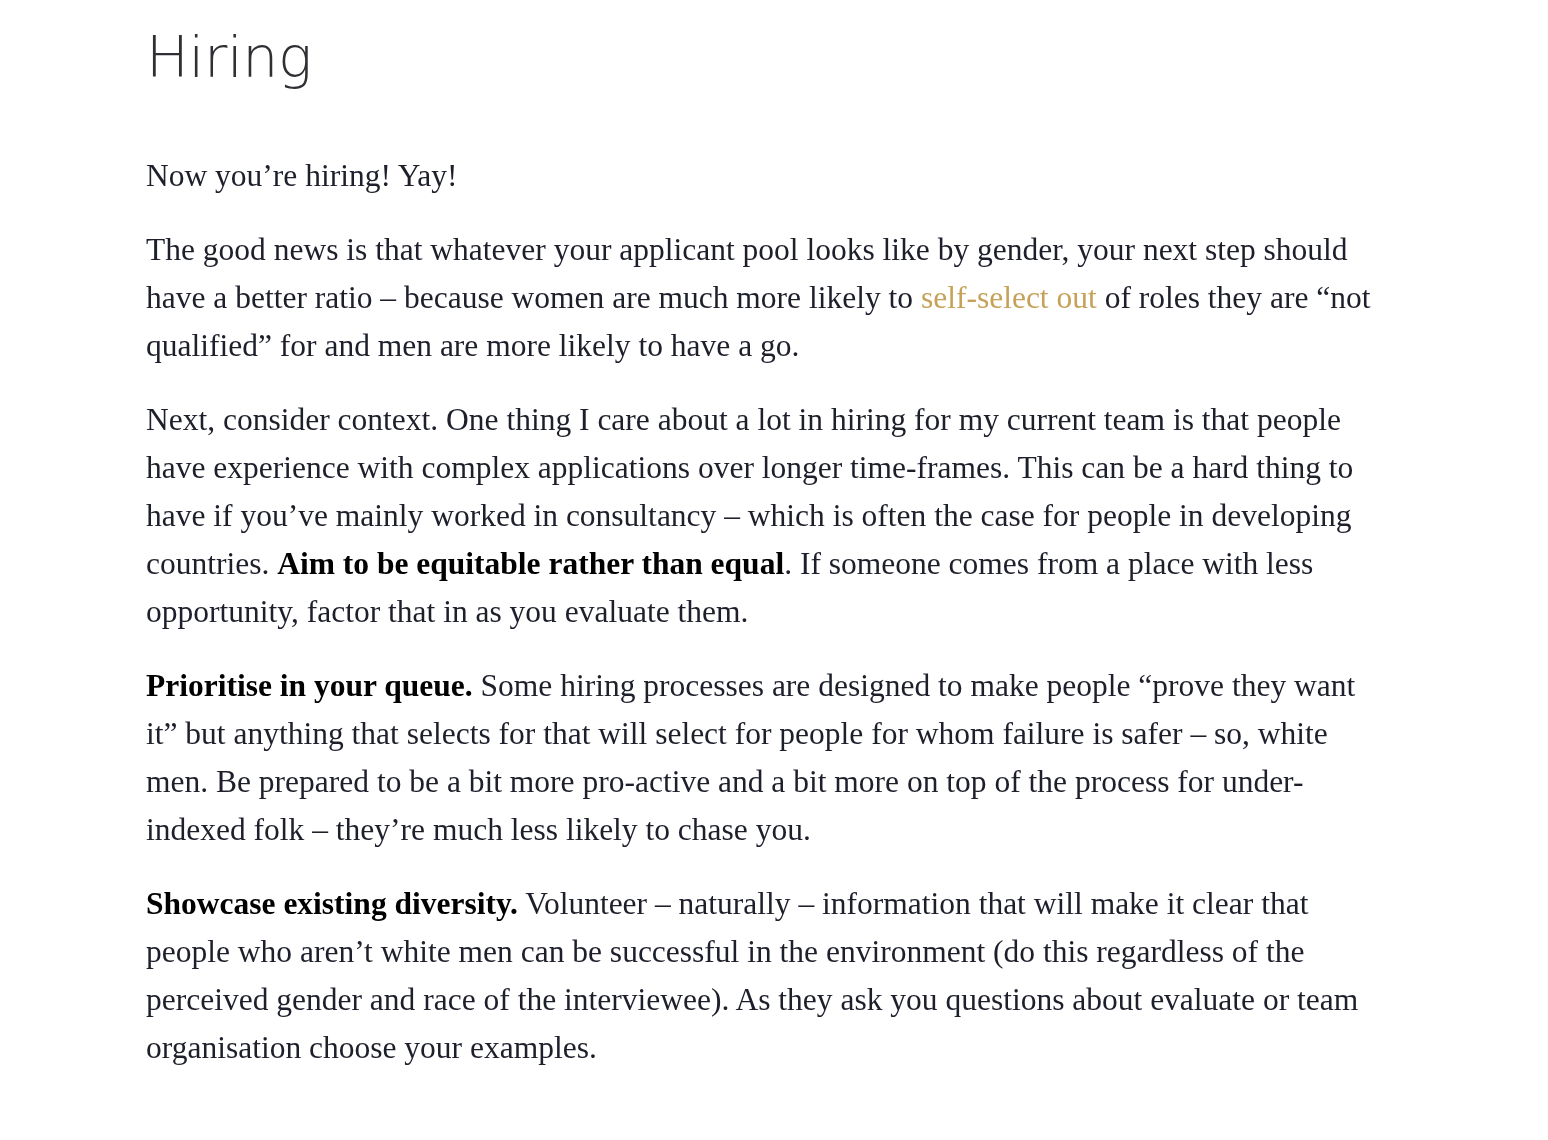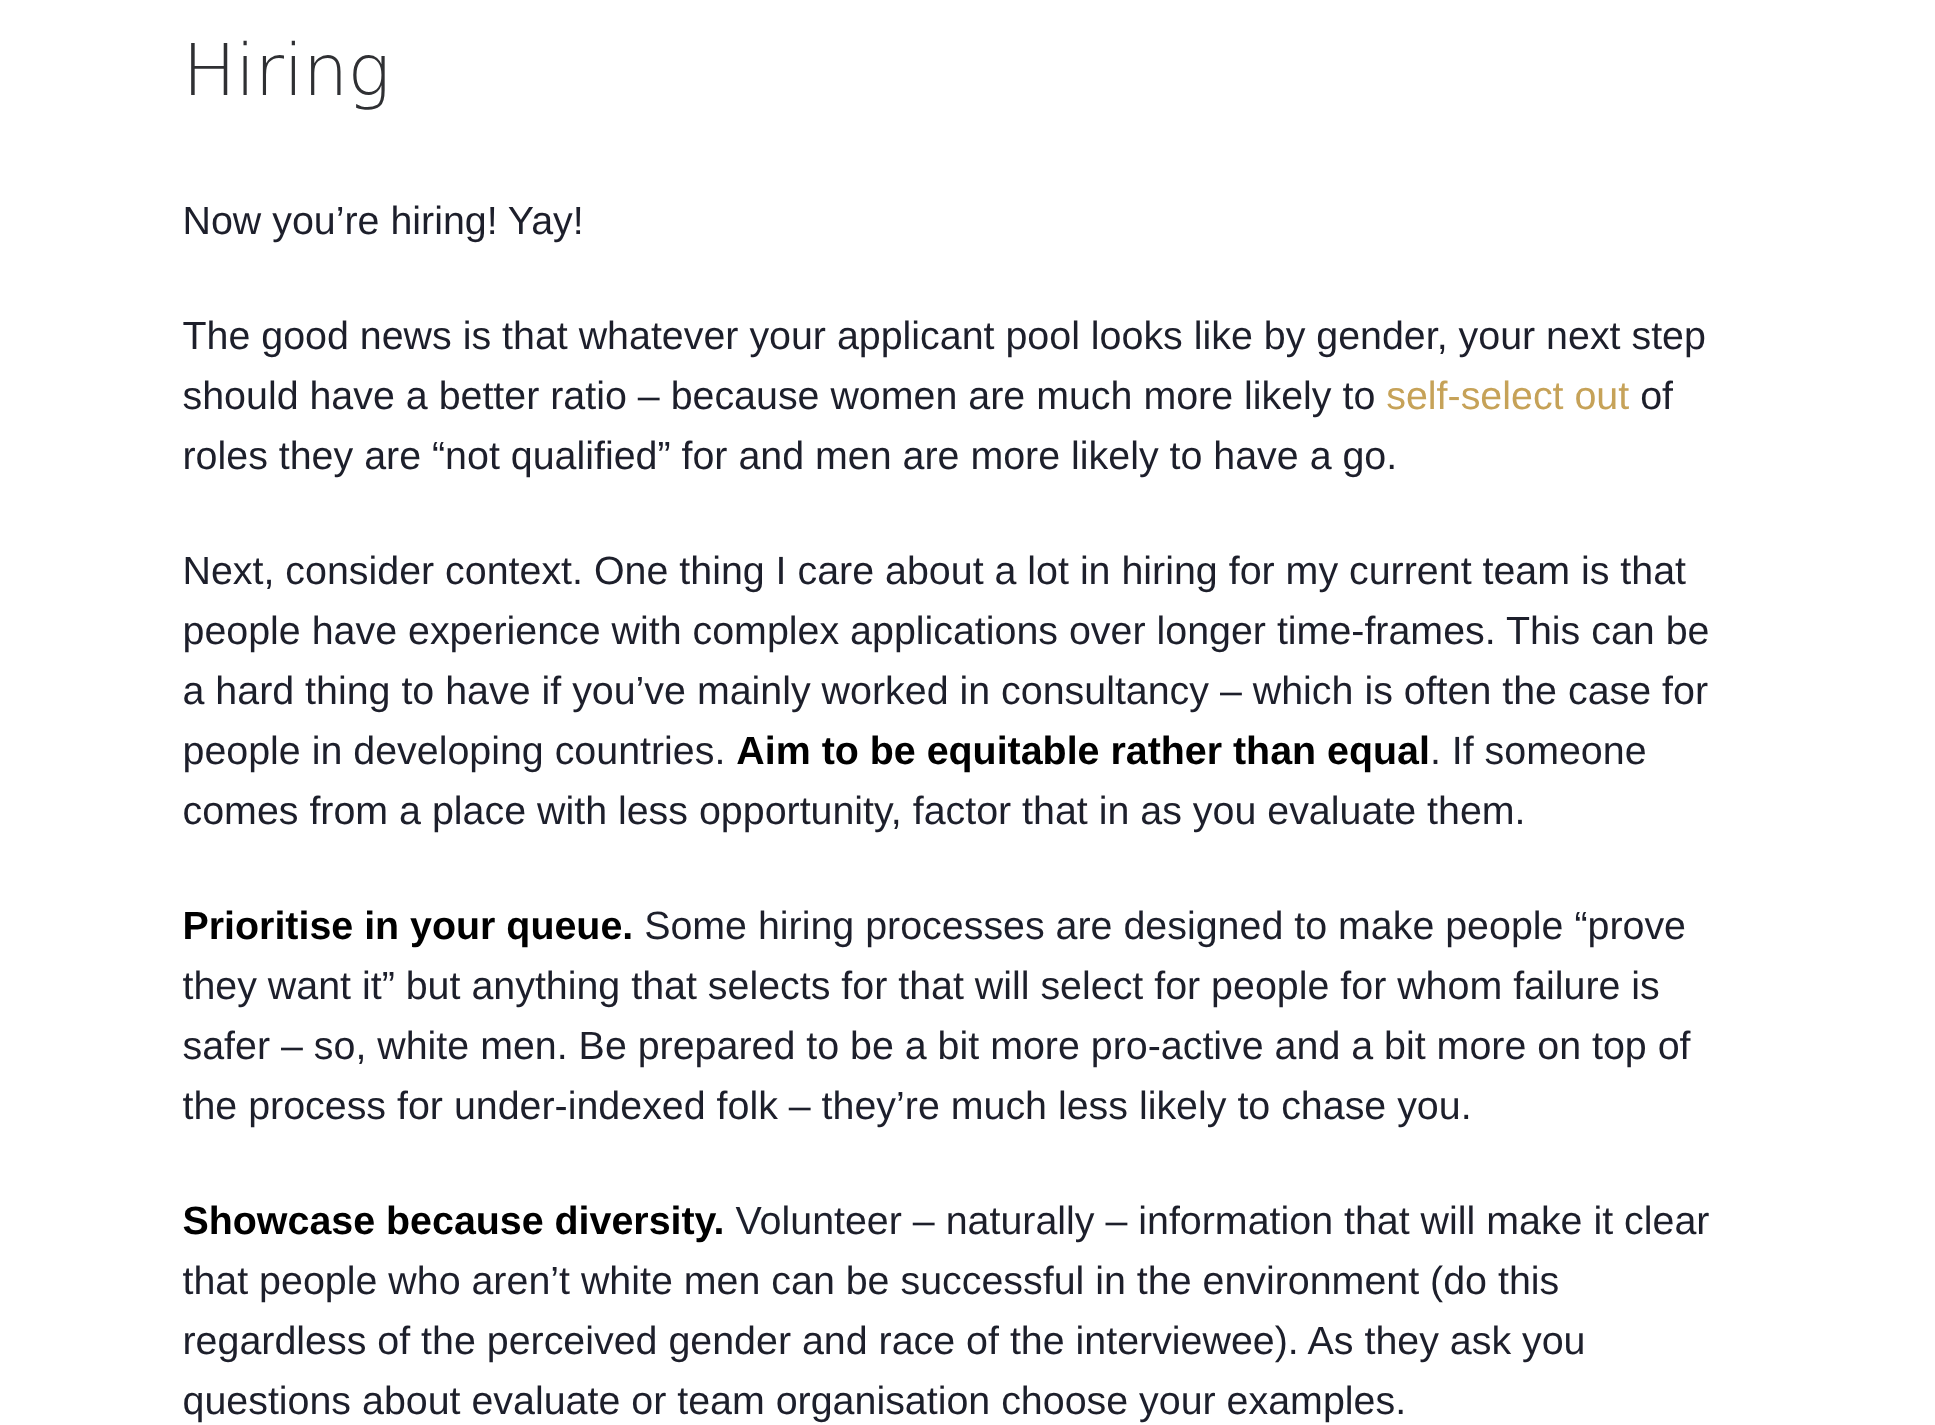--- a/index.html
+++ b/index.html
@@ -32,31 +32,31 @@
     font-weight: 300;
     font-size: 57px;
     line-height: 1.12;
     letter-spacing: -0.4px;
     color: #2f3033;
     margin: 0;
     padding: 26px 0 0 0;
   }
 
   p.body-para {
-    font-family: Liberation Sans, sans-serif;
+    font-family: Liberation Serif, serif;
     font-size: 31.5px;
     line-height: 48px;
     color: #1d1f2b;
     margin: 0;
     padding: 0;
     text-align: left;
   }
 
   p.body-para + p.body-para {
-    margin-top: 44px;
+    margin-top: 26px;
   }
 
   #para-intro { margin-top: 62px; }
 
   .lead-bold,
   .inline-bold {
     font-weight: bold;
     color: #000000;
   }
 
@@ -75,16 +75,16 @@
     <h1 class="page-title">Hiring</h1>
 
     <p class="body-para" id="para-intro">Now you’re hiring! Yay!</p>
 
     <p class="body-para"><span>The good news is that whatever your applicant pool looks like by gender, your next step should have a better ratio – because women are much more likely to </span><a class="inline-link" href="#">self-select out</a><span> of roles they are “not qualified” for and men are more likely to have a go.</span></p>
 
     <p class="body-para"><span>Next, consider context. One thing I care about a lot in hiring for my current team is that people have experience with complex applications over longer time-frames. This can be a hard thing to have if you’ve mainly worked in consultancy – which is often the case for people in developing countries. </span><strong class="inline-bold">Aim to be equitable rather than equal</strong><span>. If someone comes from a place with less opportunity, factor that in as you evaluate them.</span></p>
 
     <p class="body-para"><strong class="lead-bold">Prioritise in your queue.</strong><span> Some hiring processes are designed to make people “prove they want it” but anything that selects for that will select for people for whom failure is safer – so, white men. Be prepared to be a bit more pro-active and a bit more on top of the process for under-indexed folk – they’re much less likely to chase you.</span></p>
 
-    <p class="body-para"><strong class="lead-bold">Showcase because diversity.</strong><span> Volunteer – naturally – information that will make it clear that people who aren’t white men can be successful in the environment (do this regardless of the perceived gender and race of the interviewee). As they ask you questions about evaluate or team organisation choose your examples.</span></p>
+    <p class="body-para"><strong class="lead-bold">Showcase existing diversity.</strong><span> Volunteer – naturally – information that will make it clear that people who aren’t white men can be successful in the environment (do this regardless of the perceived gender and race of the interviewee). As they ask you questions about evaluate or team organisation choose your examples.</span></p>
 
   </div>
 </div>
 
 </body></html>

